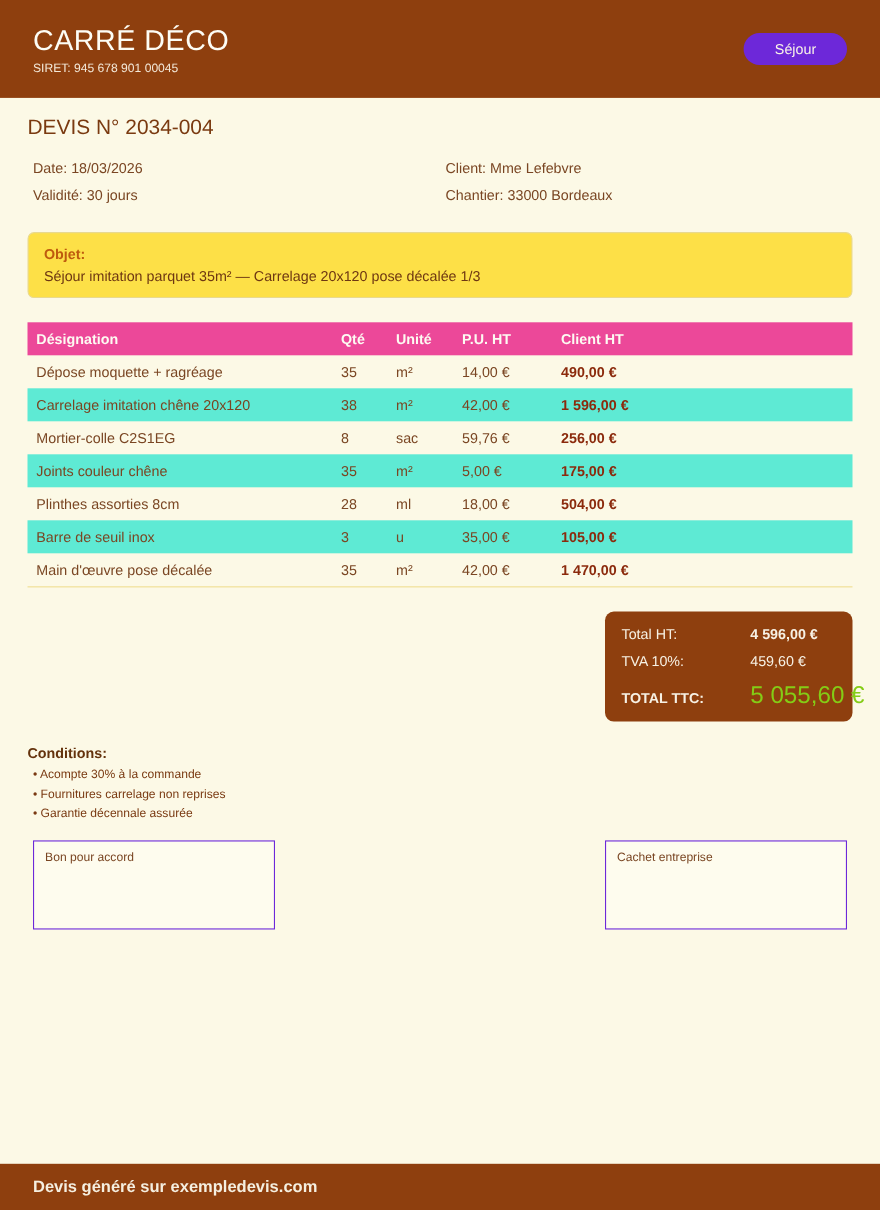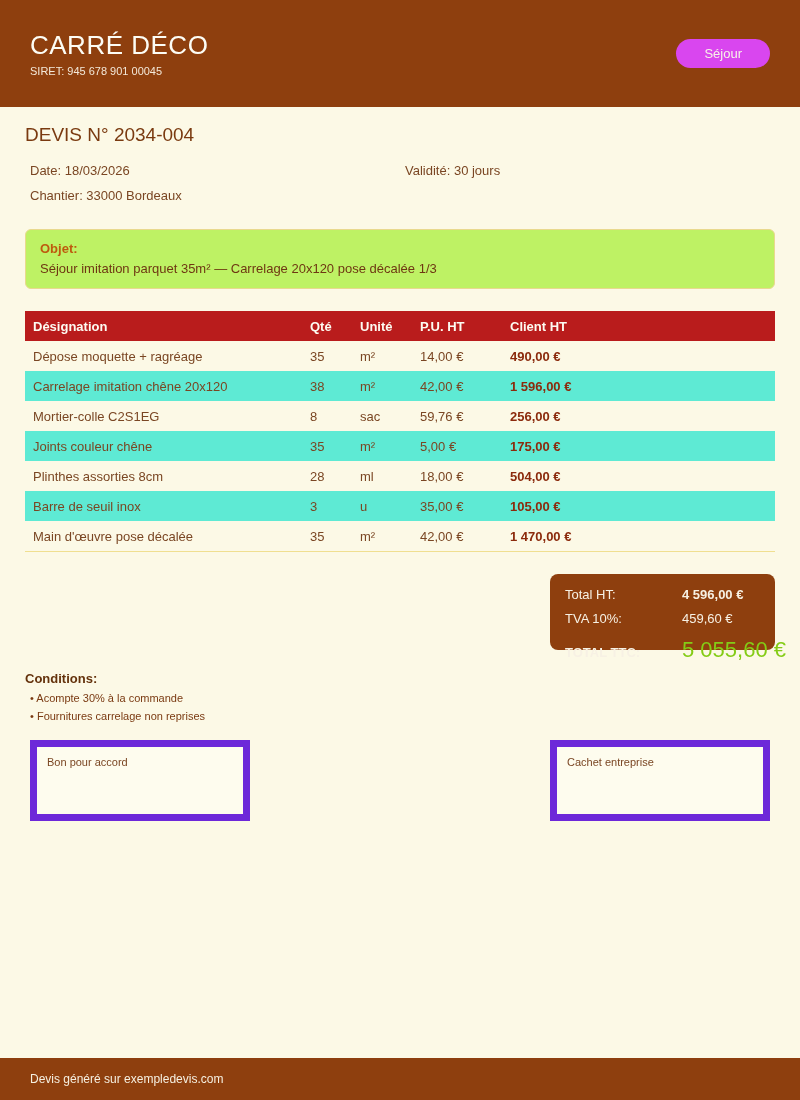--- a/index.html
+++ b/index.html
@@ -9,41 +9,41 @@
     position: relative;
     width: 800px;
     height: 1100px;
     margin: 0 auto;
     background: #FCF9E6;
     overflow: hidden;
   }
 
   
   .header {
-    height: 107px;
+    height: 89px;
     background: #8E3F0E;
     display: flex;
     align-items: center;
     justify-content: space-between;
     padding: 0 30px;
   }
   .company-block { color: #FFFFFF; }
   .company-name {
     font-size: 26px;
     font-weight: 400;
     letter-spacing: 0.5px;
     color: #FDFDF5;
   }
   .siret {
     font-size: 11px;
     margin-top: 4px;
     color: #F3E8D8;
   }
   .badge {
-    background: #d946ef;
+    background: #6d28d9;
     color: #F8F2E8;
     font-size: 13px;
     padding: 7px 28px;
     border-radius: 15px;
     white-space: nowrap;
   }
 
   
   .content { padding: 0 25px; }
 
@@ -59,21 +59,21 @@
     grid-template-columns: 1fr 1fr;
     row-gap: 9px;
     margin-top: 17px;
     font-size: 13px;
     color: #7A4623;
   }
   .info-grid > div { padding-left: 5px; line-height: 16px; }
 
   .objet-box {
     margin-top: 25px;
-    background: #bef264;
+    background: #fde047;
     border: 1px solid #E9D98E;
     border-radius: 6px;
     padding: 11px 14px;
     height: 60px;
   }
   .objet-label {
     font-size: 13px;
     font-weight: bold;
     color: #BE5A0E;
   }
@@ -88,36 +88,36 @@
   .t-row {
     display: grid;
     grid-template-columns: 285px 50px 60px 90px 1fr;
     align-items: center;
     height: 30px;
     font-size: 13px;
     color: #7A4623;
   }
   .t-row > div:first-child { padding-left: 8px; }
   .t-head {
-    background: #b91c1c;
+    background: #ec4899;
     color: #FDFBF2;
     font-weight: bold;
   }
   .t-row.alt { background: #5eead4; }
   .cell-total { font-weight: bold; color: #8B2A0C; }
 
   
   .totals-wrap {
     display: flex;
     justify-content: flex-end;
     margin-top: 22px;
   }
   .totals-box {
     width: 225px;
-    height: 76px;
+    height: 100px;
     background: #8E3F0E;
     border-radius: 8px;
     padding: 13px 15px;
     color: #F7F1E4;
     font-size: 13px;
     overflow: visible;
   }
   .totals-row { display: flex; align-items: baseline; margin-bottom: 9px; white-space: nowrap; }
   .totals-row .t-label { width: 117px; flex-shrink: 0; }
   .totals-row.bold-row .t-value { font-weight: bold; }
@@ -147,57 +147,59 @@
   .sign-row {
     display: flex;
     justify-content: space-between;
     margin-top: 15px;
     padding: 0 5px;
   }
   .sign-box {
     width: 220px;
     height: 81px;
     background: #FEFCEE;
-    border: 7px solid #6d28d9;
+    border: 1px solid #6d28d9;
     padding: 9px 10px;
     font-size: 11px;
     color: #7A4623;
   }
 
   
   .footer {
     position: absolute;
     bottom: 0; left: 0; right: 0;
     height: 42px;
     background: #8E3F0E;
     display: flex;
     align-items: center;
     padding: 0 30px;
-    font-size: 12px;
+    font-size: 15px;
     color: #F5EFE0;
+    font-weight: bold;
   }
 </style>
 </head>
 <body>
 
 <div class="page">
 
   <div class="header">
     <div class="company-block">
       <div class="company-name">CARRÉ DÉCO</div>
       <div class="siret">SIRET: 945 678 901 00045</div>
     </div>
     <div class="badge">Séjour</div>
   </div>
 
   <div class="content">
 
     <div class="quote-title">DEVIS N° 2034-004</div>
     <div class="info-grid">
       <div>Date: 18/03/2026</div>
+      <div>Client: Mme Lefebvre</div>
       <div>Validité: 30 jours</div>
       <div>Chantier: 33000 Bordeaux</div>
     </div>
 
     <div class="objet-box">
       <div class="objet-label">Objet:</div>
       <div class="objet-text">Séjour imitation parquet 35m² — Carrelage 20x120 pose décalée 1/3</div>
     </div>
 
     <div class="items-table">
@@ -281,20 +283,21 @@
           <span class="t-value">5 055,60 €</span>
         </div>
       </div>
     </div>
 
     <div class="conditions">
       <div class="conditions-title">Conditions:</div>
       <ul>
         <li class="condition-item">• Acompte 30% à la commande</li>
         <li class="condition-item">• Fournitures carrelage non reprises</li>
+        <li class="condition-item">• Garantie décennale assurée</li>
       </ul>
     </div>
 
     <div class="sign-row">
       <div class="sign-box">Bon pour accord</div>
       <div class="sign-box">Cachet entreprise</div>
     </div>
 
   </div>
 

